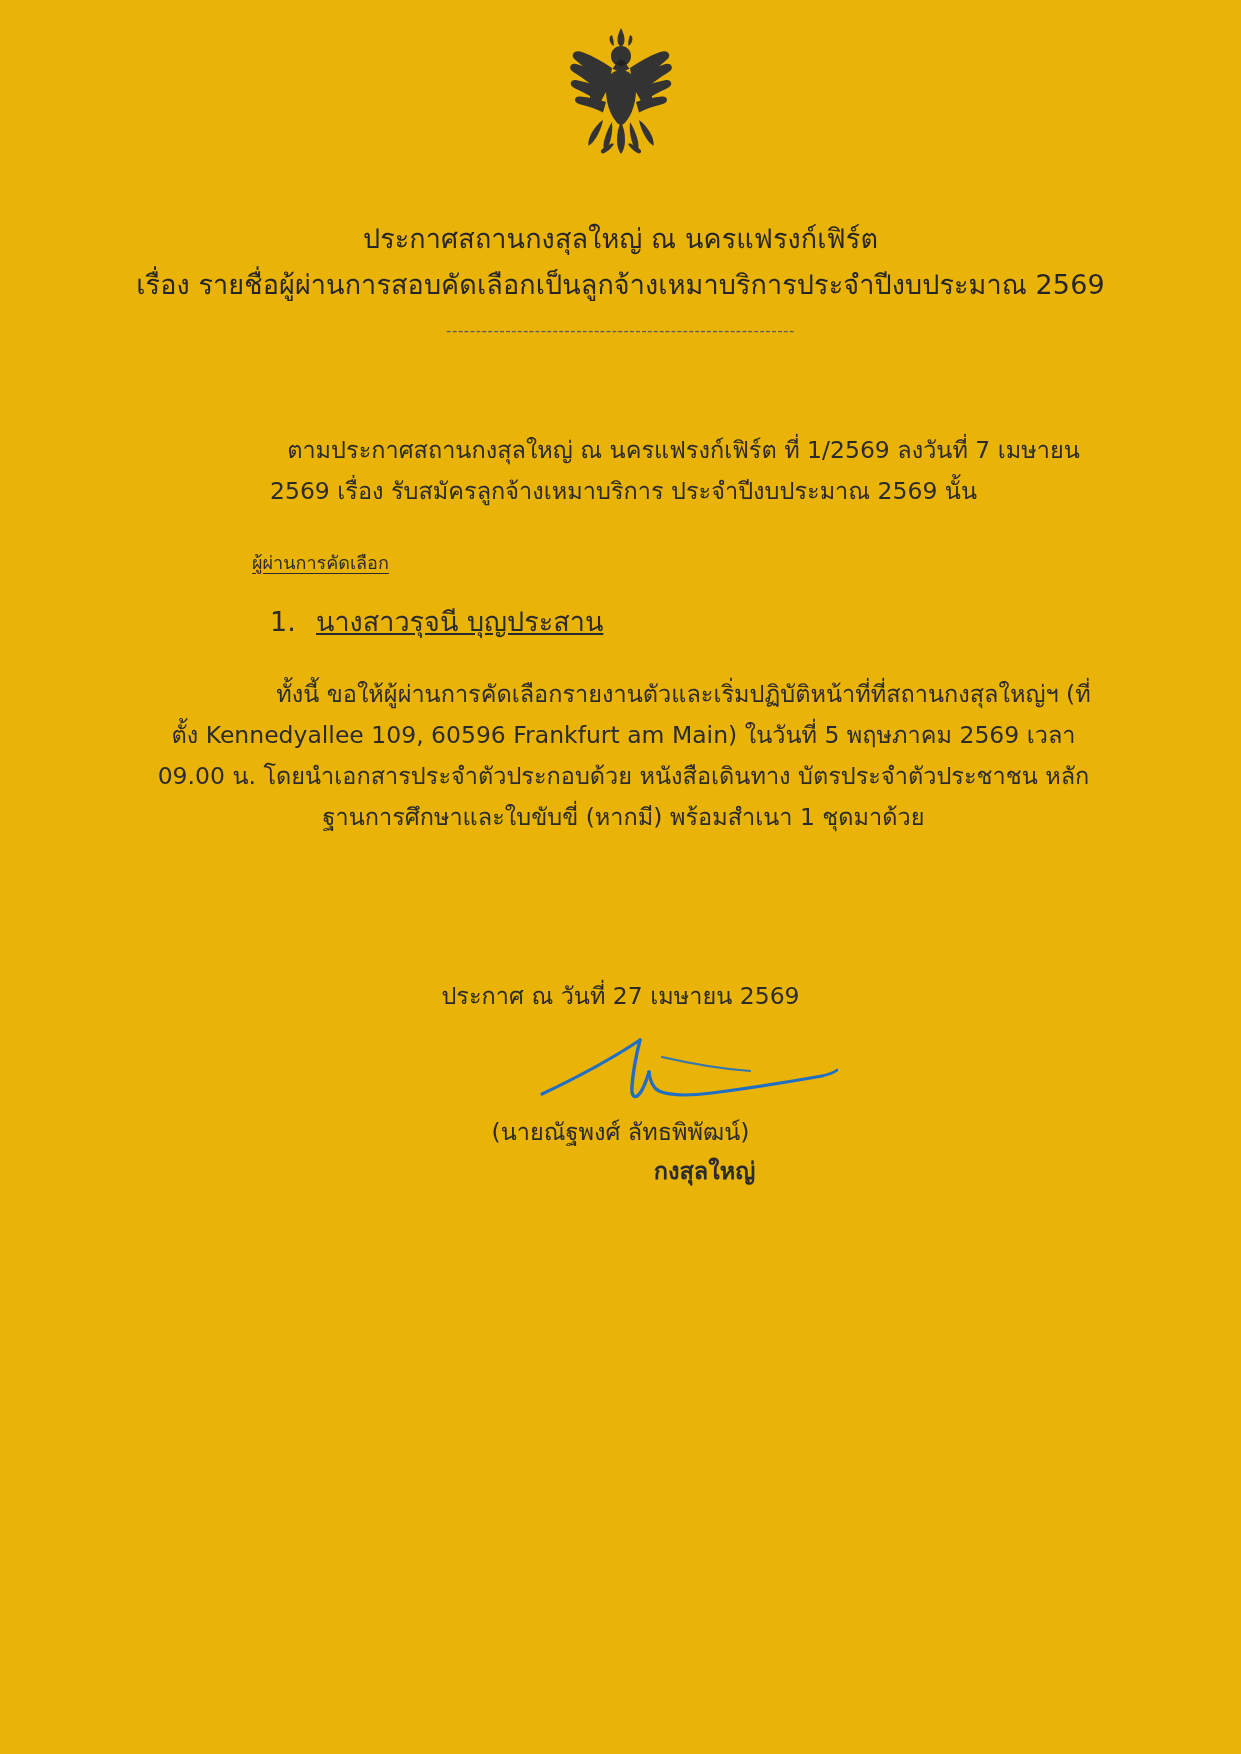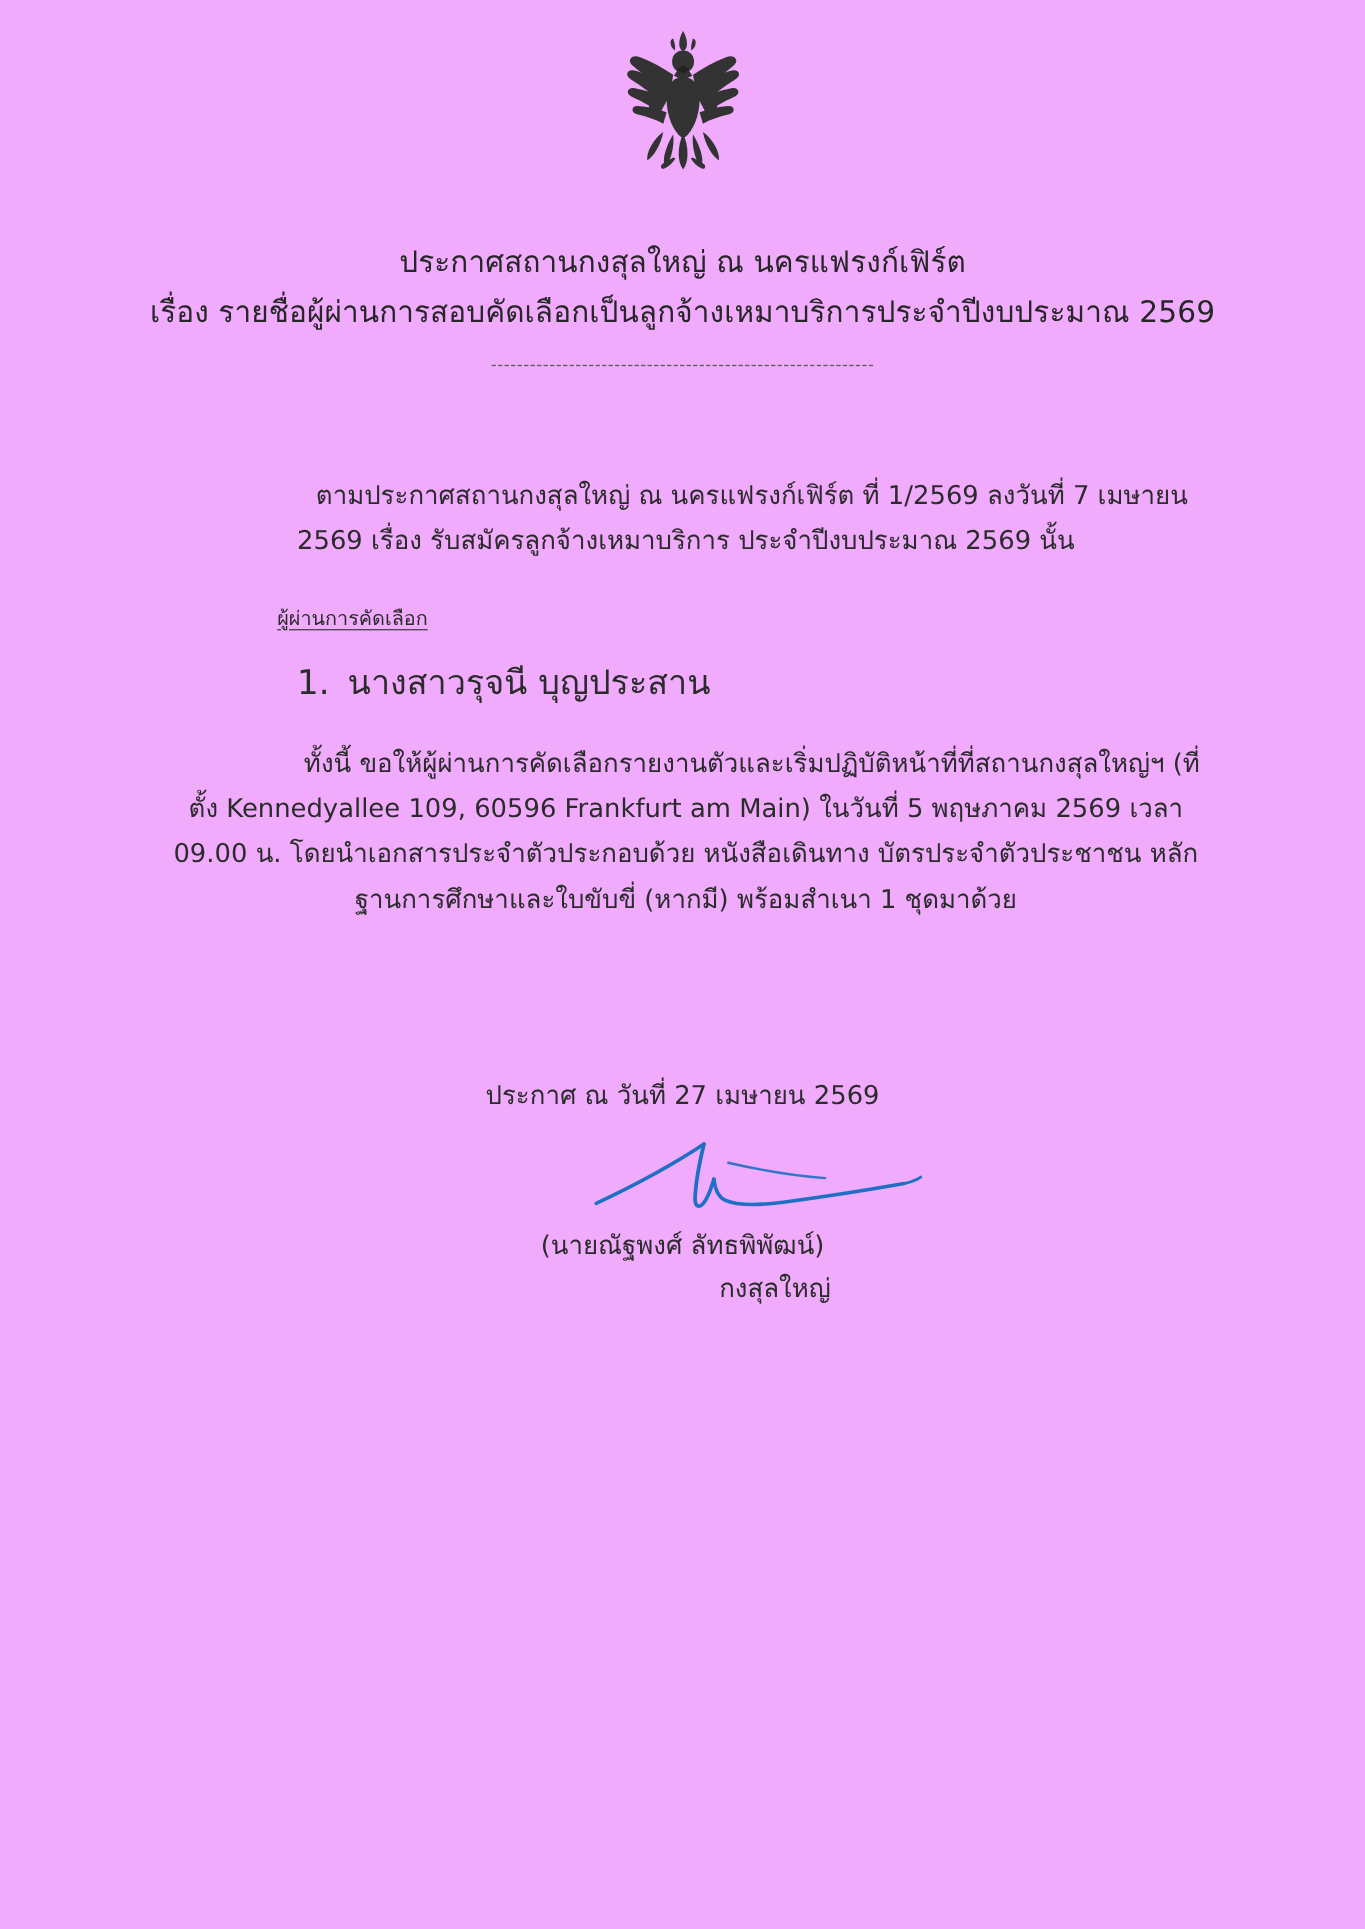--- a/index.html
+++ b/index.html
@@ -8,21 +8,21 @@
     padding: 0;
     background: #ffffff;
   }
   body {
     font-family: "DejaVu Sans", "Liberation Sans", sans-serif;
   }
   .page {
     position: relative;
     width: 1241px;
     height: 1754px;
-    background: #f0abfc;
+    background: #eab308;
     margin: 0 auto;
     overflow: hidden;
     color: #2a2a2a;
   }
 
   
   .emblem-wrap {
     position: absolute;
     top: 22px;
     left: 0;
@@ -94,24 +94,25 @@
     color: #2b2b2b;
     padding-left: 106px;
   }
   .sub-heading span.u {
     text-decoration: underline;
     text-underline-offset: 4px;
   }
 
   .name-row {
     margin-top: 18px;
-    font-size: 31px;
+    font-size: 27px;
     line-height: 41px;
     color: #2b2b2b;
     padding-left: 124px;
+    text-decoration: underline;
   }
   .name-row .num { display: inline-block; width: 46px; }
 
   
   .sign-date {
     position: absolute;
     top: 977px;
     left: 0;
     width: 100%;
     text-align: center;
@@ -144,20 +145,21 @@
   .sign-pos {
     position: absolute;
     top: 1152px;
     left: 0;
     width: 100%;
     text-align: center;
     padding-left: 168px;
     box-sizing: border-box;
     font-size: 23.5px;
     color: #2b2b2b;
+    font-weight: bold;
   }
 </style>
 </head>
 <body>
 
 <div class="page">
 
   <div class="emblem-wrap">
     <svg class="emblem" viewBox="0 0 150 148" aria-hidden="true">
       <g fill="#333333">

